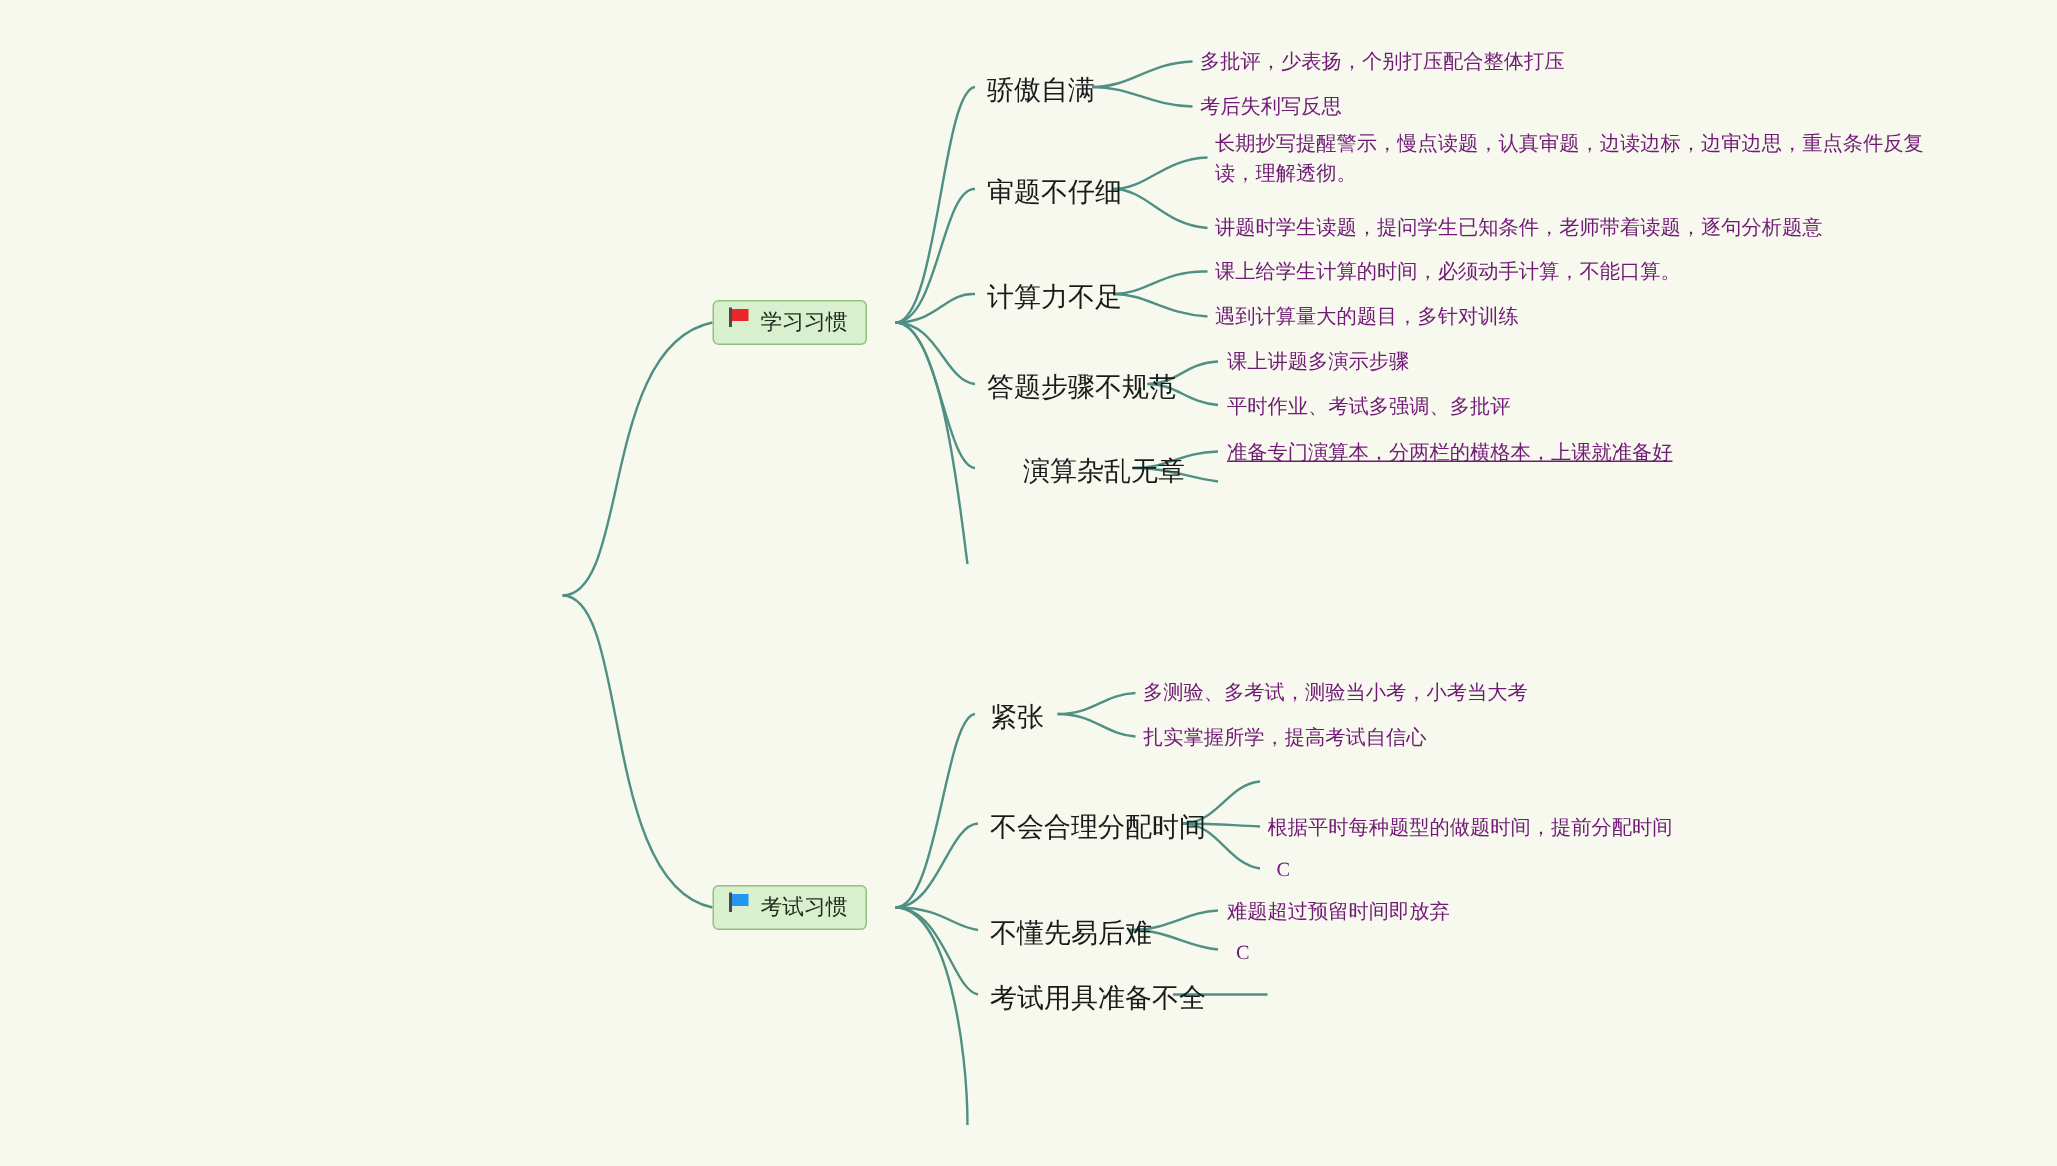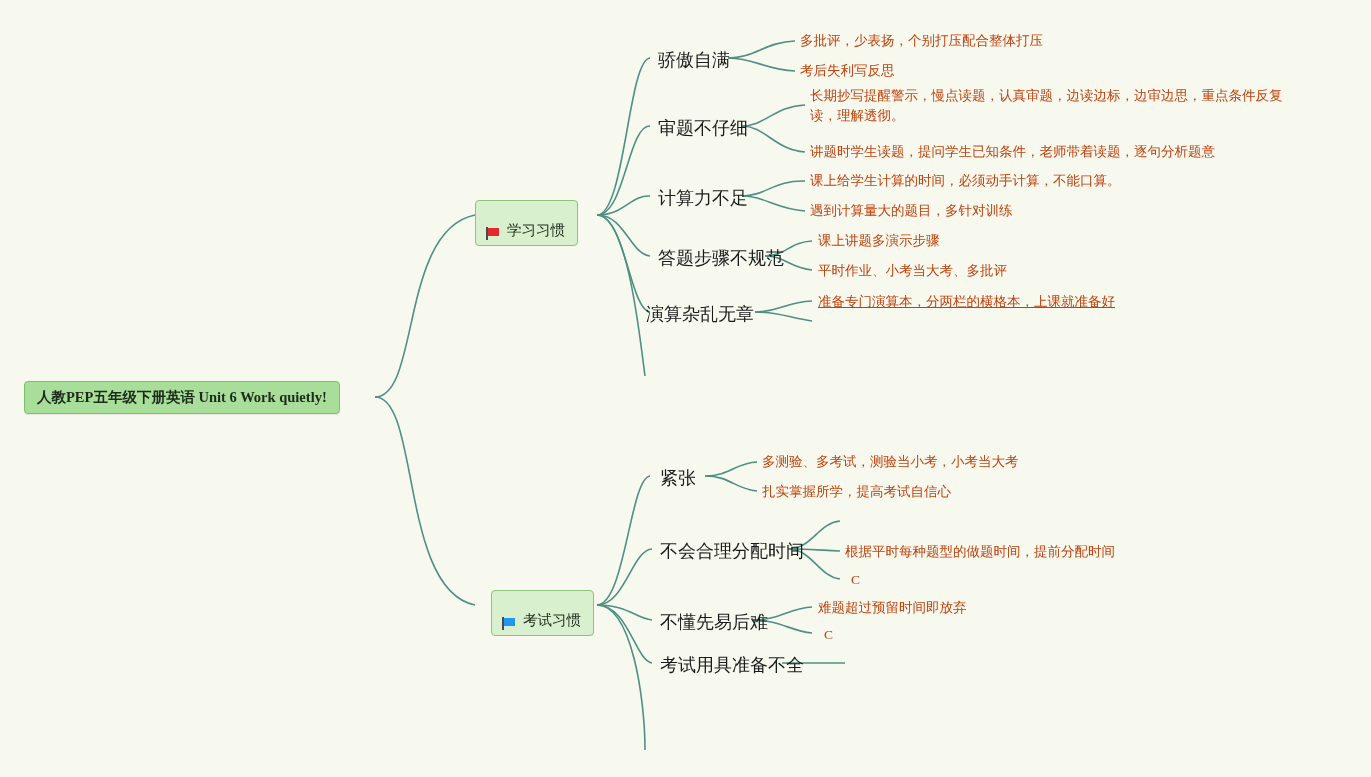--- a/index.html
+++ b/index.html
@@ -35,25 +35,25 @@
     font-weight: bold;
     font-size: 14.5px;
     color: #1c2b1a;
     font-family: "Liberation Serif", serif;
     box-shadow: 0 1px 1px rgba(0,0,0,0.06);
   }
   .branch-node {
     background: #d9f0cf;
     border: 1px solid #8fc37d;
     border-radius: 4px;
-    padding: 20px 12px 5px 10px;
+    padding: 4px 12px 5px 10px;
     font-size: 14.5px;
     color: #1d2b1b;
     display: flex;
-    align-items: flex-end;
+    align-items: flex-start;
     gap: 7px;
     font-family: "Liberation Serif", serif;
   }
   .flag {
     display: inline-block;
     width: 14px;
     height: 13px;
     position: relative;
   }
   .flag .pole {
@@ -67,21 +67,21 @@
     left: 2px; top: 0.5px;
     width: 11px; height: 8px;
   }
   .sub-node {
     font-size: 18px;
     color: #1a1a1a;
     font-family: "Liberation Serif", serif;
   }
   .leaf-node {
     font-size: 13.5px;
-    color: #c2410c;
+    color: #701a75;
     font-family: "Liberation Serif", serif;
     line-height: 1.45;
     white-space: normal;
   }
 </style>
 </head>
 <body>
 
 <div id="canvas">
 
@@ -127,51 +127,50 @@
       <path d="M 788 549 C 812 549 818 550 840 551"></path>
       <path d="M 788 549 C 812 549 818 576 840 579"></path>
 
       <path d="M 753 620 C 780 620 790 608 812 607"></path>
       <path d="M 753 620 C 780 620 790 631 812 633"></path>
 
       <path d="M 782 663 C 810 663 820 663 845 663"></path>
     </g>
   </svg>
 
-  <div class="node root-node" style="left:24px; top:381px;">人教PEP五年级下册英语 Unit 6 Work quietly!</div>
 
   <div class="node branch-node" style="left:475px; top:200px;">
     <span class="flag">
       <span class="pole"></span>
         <span class="cloth" style="background:#e8272c;"></span>
     </span>
     <span>学习习惯</span>
   </div>
 
   <div class="node sub-node" style="left:658px; top:48px;">骄傲自满</div>
   <div class="node sub-node" style="left:658px; top:116px;">审题不仔细</div>
   <div class="node sub-node" style="left:658px; top:186px;">计算力不足</div>
   <div class="node sub-node" style="left:658px; top:246px;">答题步骤不规范</div>
-  <div class="node sub-node" style="left:646px; top:302px;">演算杂乱无章</div>
+  <div class="node sub-node" style="left:682px; top:302px;">演算杂乱无章</div>
 
   <div class="node leaf-node" style="left:800px; top:31px;">多批评，少表扬，个别打压配合整体打压</div>
   <div class="node leaf-node" style="left:800px; top:61px;">考后失利写反思</div>
 
   <div class="node leaf-node" style="left:810px; top:142px;">讲题时学生读题，提问学生已知条件，老师带着读题，逐句分析题意</div>
   <div class="node leaf-node" style="left:810px; top:86px; width:498px;">长期抄写提醒警示，慢点读题，认真审题，边读边标，边审边思，重点条件反复读，理解透彻。</div>
 
   <div class="node leaf-node" style="left:810px; top:171px;">课上给学生计算的时间，必须动手计算，不能口算。</div>
   <div class="node leaf-node" style="left:810px; top:201px;">遇到计算量大的题目，多针对训练</div>
 
   <div class="node leaf-node" style="left:818px; top:231px;font-family:Liberation Serif, serif;">课上讲题多演示步骤</div>
-  <div class="node leaf-node" style="left:818px; top:261px;">平时作业、小考当大考、多批评</div>
+  <div class="node leaf-node" style="left:818px; top:261px;">平时作业、考试多强调、多批评</div>
 
   <div class="node leaf-node" style="left:818px; top:292px;text-decoration:underline;">准备专门演算本，分两栏的横格本，上课就准备好</div>
 
-  <div class="node branch-node" style="left:491px; top:590px;">
+  <div class="node branch-node" style="left:475px; top:590px;">
     <span class="flag">
       <span class="pole"></span>
         <span class="cloth" style="background:#2196f3;"></span>
     </span>
     <span>考试习惯</span>
   </div>
 
   <div class="node sub-node" style="left:660px; top:466px;">紧张</div>
   <div class="node sub-node" style="left:660px; top:539px;">不会合理分配时间</div>
   <div class="node sub-node" style="left:660px; top:610px;text-align:center;">不懂先易后难</div>

